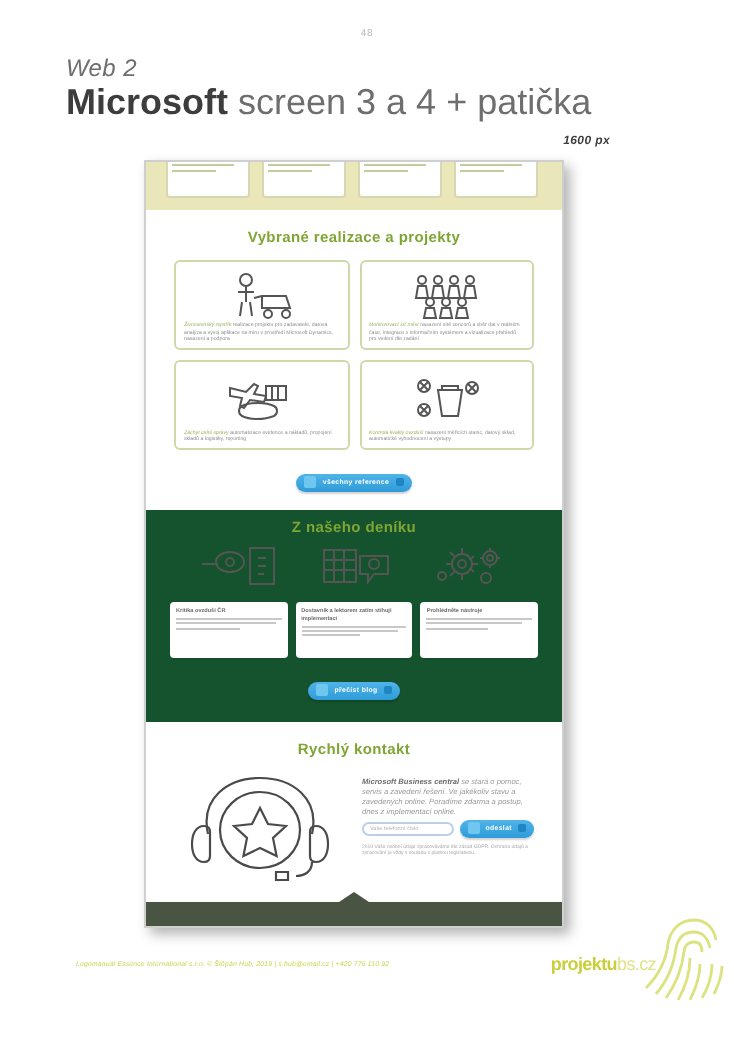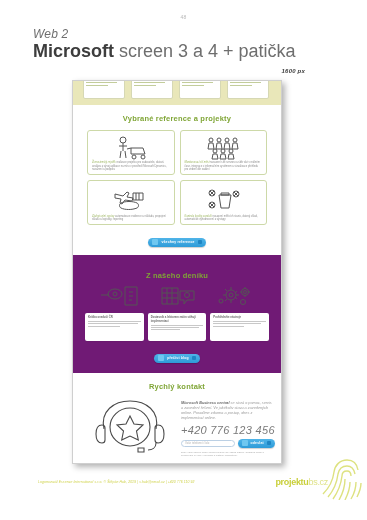--- a/index.html
+++ b/index.html
@@ -82,21 +82,21 @@
   .btn .bico{
     width:6px;height:6px;background:#6fc7f0;border-radius:1px;
     display:inline-block;
   }
   .btn .blab{font-size:3.4px;color:#fff;font-weight:bold;letter-spacing:.2px;white-space:nowrap}
   .btn .barr{
     width:4px;height:4px;background:#1f86c4;border-radius:1px;display:inline-block;
   }
 
   
-  .diary{background:#701a75;padding:16px 0 8px 0;}
+  .diary{background:#14532d;padding:4px 0 8px 0;}
   .diary-ic{
     display:flex;justify-content:space-around;align-items:flex-end;
     padding:5px 16px 0 16px;height:26px;
   }
   .bcards{display:grid;grid-template-columns:1fr 1fr 1fr;gap:4px;padding:2px 12px 0 12px;}
   .bcard{
     background:#fff;border-radius:2px;padding:3px;box-sizing:border-box;height:28px;
     box-shadow:0 1px 1px rgba(0,0,0,.06);
   }
   .bcard .bt{font-size:2.8px;font-weight:bold;color:#6b6b6b;line-height:1.3;margin-bottom:1.5px}
@@ -182,21 +182,21 @@
     <div class="mini">
         <span class="lines">
           <i class="l"></i>
           <i class="m"></i>
           <i class="s"></i>
         </span>
       </div>
   </div>
 
   <div class="projects">
-    <div class="sec-title">Vybrané reference a projekty</div>
+    <div class="sec-title">Vybrané realizace a projekty</div>
     <div class="cards">
 
       <div class="card">
         <div class="sketch">
           <svg width="40" height="24" viewBox="0 0 40 24" stroke="#555" fill="none" stroke-width="1">
             <circle cx="12" cy="4" r="3"></circle>
               <path d="M12 7v8M8 10h8M10 15l-1 7M14 15l1 7"></path>
             <path d="M20 12h12l2 6H20z"></path>
               <circle cx="23" cy="21" r="2"></circle>
               <circle cx="32" cy="21" r="2"></circle>
@@ -358,21 +358,20 @@
           <path d="M12 28c-4 0-6 4-6 9s2 9 6 9c2 0 3-1 3-3V31c0-2-1-3-3-3z"></path>
           <path d="M68 28c4 0 6 4 6 9s-2 9-6 9c-2 0-3-1-3-3V31c0-2 1-3 3-3z"></path>
           <ellipse cx="40" cy="30" rx="20" ry="19"></ellipse>
           <path d="M40 19l4 8 9 1-6.5 6 1.8 9L40 39l-8.3 4 1.8-9L27 28l9-1z"></path>
           <path d="M66 46c0 5-4 7-8 7"></path>
           <path d="M54 51h-6v4h6z"></path>
         </svg>
       </div>
       <div class="cinfo">
         <div class="ch"><b>Microsoft Business central</b><span> se stará o pomoc, servis a zavedení řešení. Ve jakékoliv stavu a zavedených online. Poradíme zdarma a postup, dnes z implementací online.</span></div>
-        <div class="phone">+420 776 123 456</div>
         <div class="cform">
           <div class="cinput">Vaše telefonní číslo</div>
           <span class="btn">
             <i class="bico"></i>
             <span class="blab">odeslat</span>
             <i class="barr"></i>
           </span>
         </div>
         <div class="cnote">2019 Vaše osobní údaje zpracováváme dle zásad GDPR. Ochrana údajů a zpracování je vždy v souladu s platnou legislativou.</div>
       </div>

